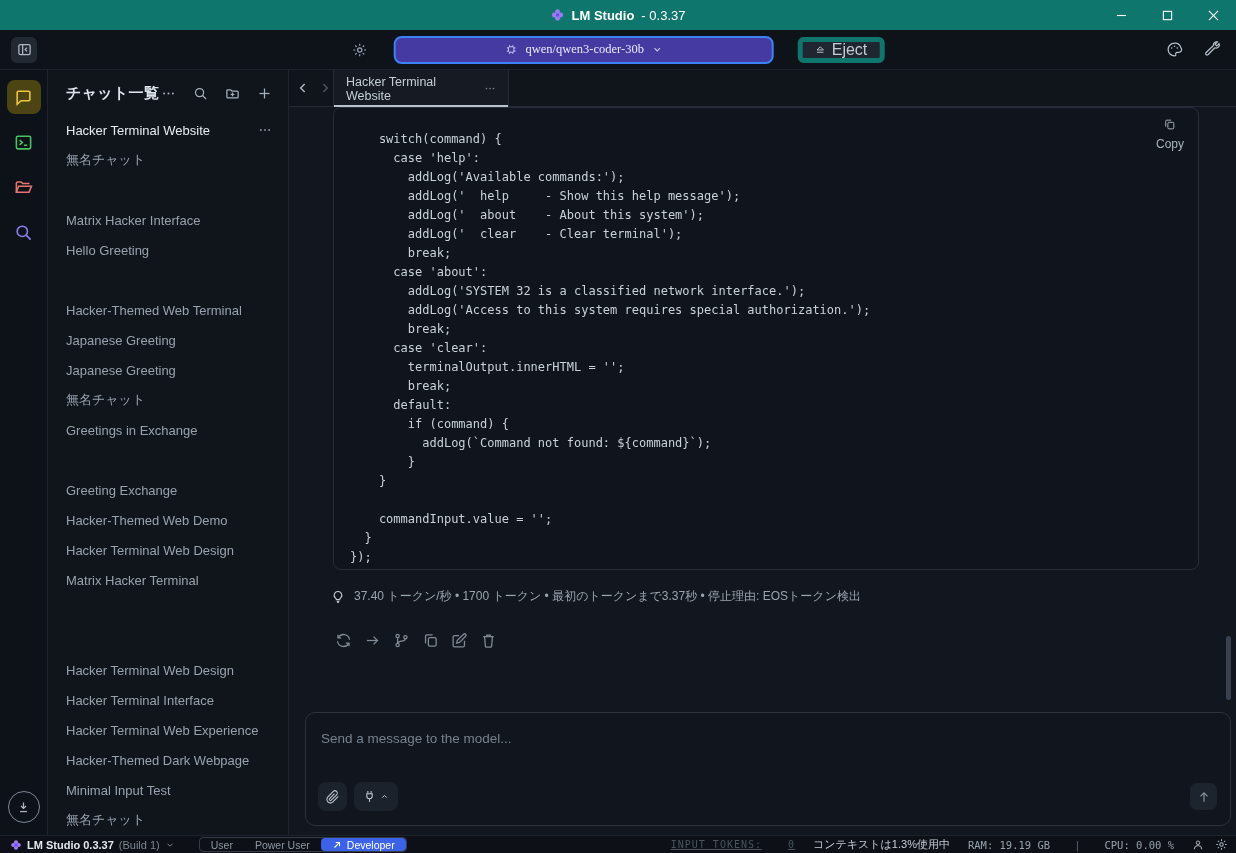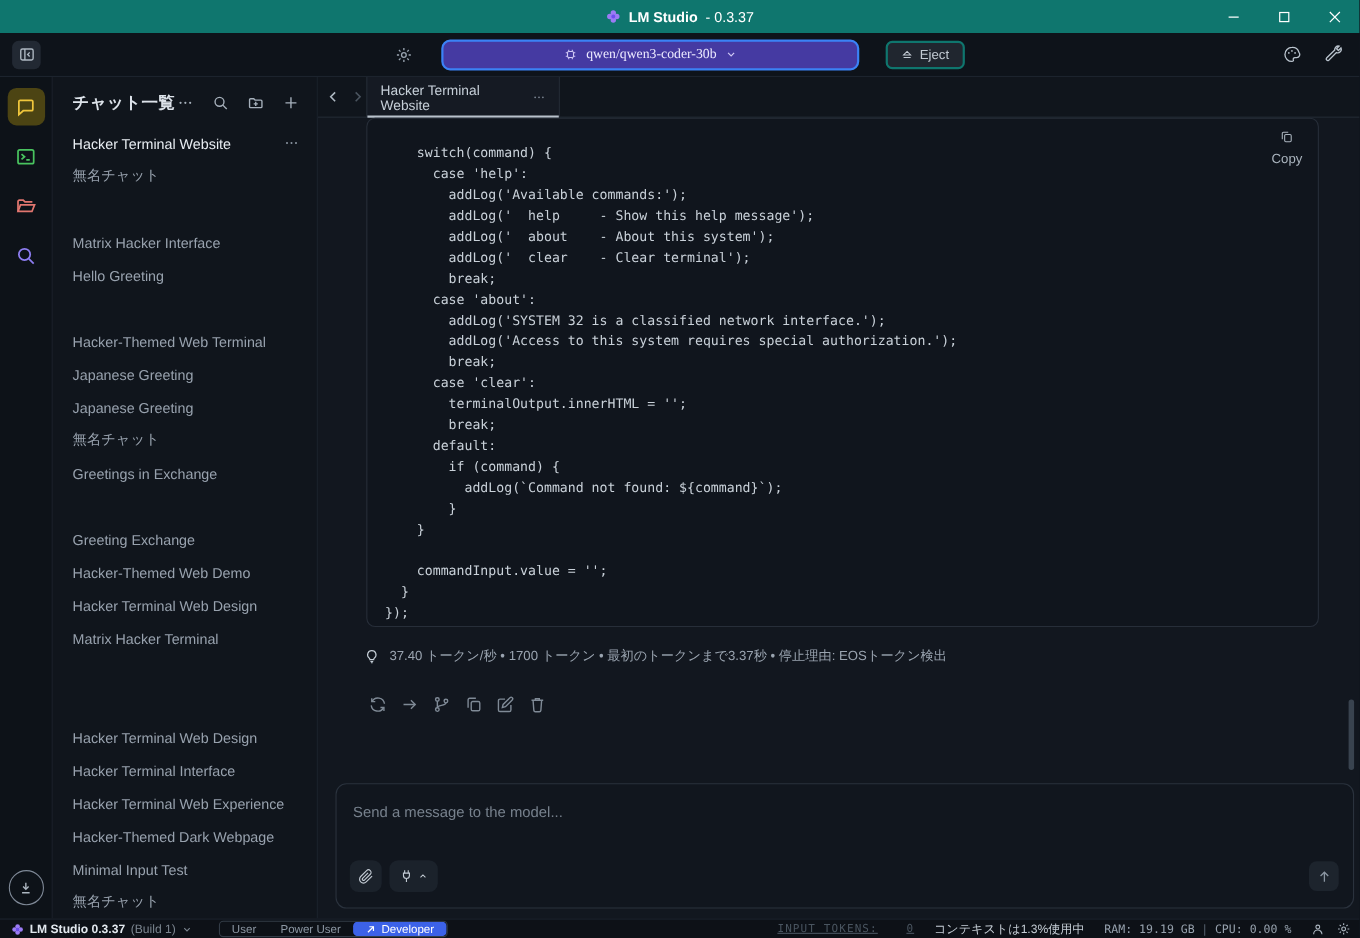--- a/index.html
+++ b/index.html
@@ -22,23 +22,23 @@
   .toolbar { position:absolute; top:30px; left:0; right:0; height:40px; background:#0e131a;
              display:flex; align-items:center; border-bottom:1px solid #1c232d; }
   .panel-toggle { width:26px; height:26px; margin-left:11px; border-radius:6px; background:#222933;
                   display:flex; align-items:center; justify-content:center; color:#aeb8c2; }
   .toolbar-center { position:absolute; left:50%; transform:translateX(-50%); display:flex;
                     align-items:center; gap:12px; }
   .gear-btn { color:#9aa5b1; margin-right:14px; }
   .model-pill { width:380px; height:28px; background:#453aa2; border:2px solid #3b82f6;
                 border-radius:8px; display:flex; align-items:center; justify-content:center;
                 gap:8px; color:#eceaff; font-family:Liberation Serif, serif; font-size:12.5px; }
-  .eject-btn { height:26px; padding:0 12px; background:#20262f; border:2px solid #0f766e;
+  .eject-btn { height:26px; padding:0 12px; background:#20262f; border:5px solid #0f766e;
                border-radius:6px; display:flex; align-items:center; gap:6px; color:#c2cad3;
-               font-size:12px; margin-left:12px; }
+               font-size:16px; margin-left:12px; }
   .toolbar-right { margin-left:auto; margin-right:16px; display:flex; align-items:center; gap:20px;
                    color:#b9c3cd; }
 
   
   .rail { position:absolute; left:0; top:70px; bottom:18px; width:48px; background:#0d1218;
           border-right:1px solid #1d242e; display:flex; flex-direction:column; align-items:center;
           padding-top:10px; }
   .rail-btn { width:34px; height:34px; border-radius:8px; display:flex; align-items:center;
               justify-content:center; margin-bottom:11px; }
   .rail-btn.active { background:#4c4413; }
@@ -111,21 +111,21 @@
   .sb-modes { display:flex; align-items:center; border:1px solid #333c47; border-radius:4px;
               margin-left:24px; height:15px; overflow:hidden; }
   .sb-mode { padding:0 11px; font-size:10.5px; color:#8c97a3; display:flex; align-items:center;
              height:100%; }
   .sb-mode.active { background:#3c62e8; color:#fff; border-radius:4px; gap:5px; }
   .sb-right { margin-left:auto; display:flex; align-items:center; gap:18px; }
   .sb-tokens { font-family:"DejaVu Sans Mono", monospace; font-size:10px; letter-spacing:1px;
                color:#49545f; display:flex; gap:26px;text-decoration:underline; }
   .sb-context { color:#c6ced6; font-size:11px; }
   .sb-sys { font-family:"DejaVu Sans Mono", monospace; font-size:10.5px; color:#96a1ad;
-            display:flex; gap:6px; align-items:center; }
+            display:flex; gap:24px; align-items:center; }
   .sb-sys .sep { color:#57626e; }
   .sb-icons { display:flex; gap:11px; align-items:center; color:#aeb8c2; }
 </style>
 </head>
 <body>
 
 <div id="app">
 
   <div class="titlebar">
     <div class="titlebar-center">

